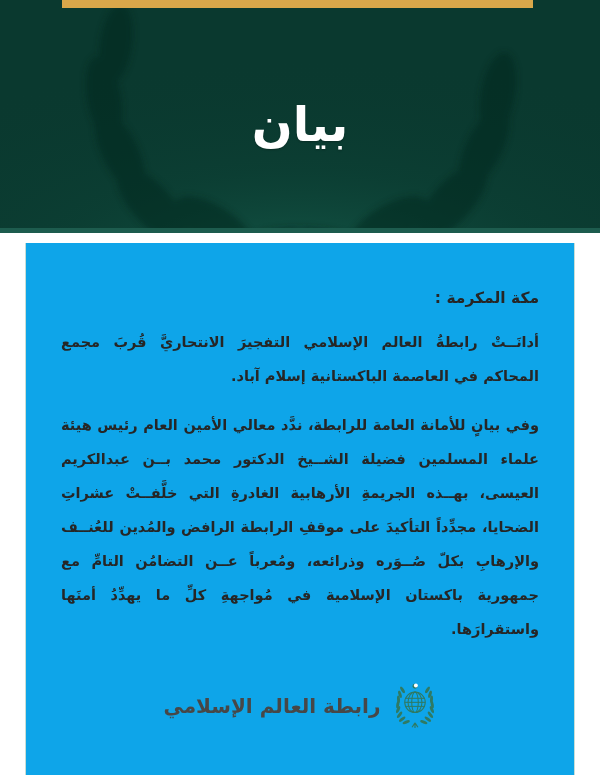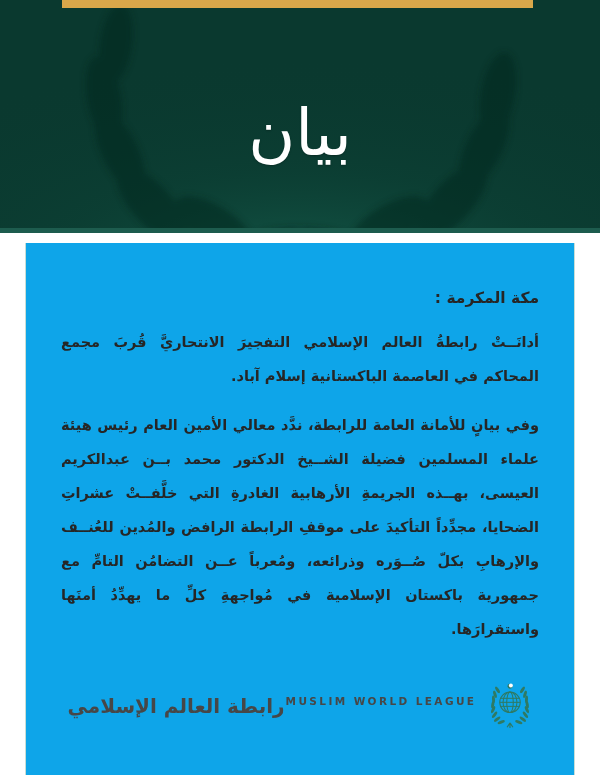--- a/index.html
+++ b/index.html
@@ -31,22 +31,22 @@
     width: 600px; height: 228px;
     z-index: 1;
   }
   .calligraphy {
     position: absolute;
     left: 0; right: 0;
     top: 96px;
     text-align: center;
     direction: rtl;
     color: var(--title-white, #ffffff);
-    font-size: 64px;
-    font-weight: normal;
+    font-size: 48px;
+    font-weight: bold;
     letter-spacing: 2px;
     z-index: 2;
     text-shadow: 0 1px 2px rgba(0,0,0,0.25);
   }
   .strip {
     width: 600px; height: 5px;
     background: var(--strip-teal, #1d5c4e);
   }
 
   
@@ -161,21 +161,20 @@
     <p class="location">مكة المكرمة :</p>
 
     <p class="para">أدانَــتْ رابطةُ العالم الإسلامي التفجيرَ الانتحاريَّ قُربَ مجمع المحاكم في العاصمة الباكستانية إسلام آباد.</p>
 
     <p class="para">وفي بيانٍ للأمانة العامة للرابطة، ندَّد معالي الأمين العام رئيس هيئة علماء المسلمين فضيلة الشــيخ الدكتور محمد بــن عبدالكريم العيسى، بهــذه الجريمةِ الأرهابية الغادرةِ التي خلَّفــتْ عشراتِ الضحايا، مجدِّداً التأكيدَ على موقفِ الرابطة الرافض والمُدين للعُنــف والإرهابِ بكلّ صُــوَره وذرائعه، ومُعرباً عــن التضامُن التامِّ مع جمهورية باكستان الإسلامية في مُواجهةِ كلِّ ما يهدِّدُ أمنَها واستقرارَها.</p>
 
 
     <div class="logo">
       <div class="logo-text">
         <div class="logo-ar">رابطة العالم الإسلامي</div>
-        <div class="logo-en">MUSLIM WORLD LEAGUE</div>
       </div>
 
       <svg class="emblem" viewBox="0 0 60 68" aria-hidden="true">
 
         <circle cx="30" cy="7" r="3.4" fill="currentColor"></circle>
         <circle cx="31.2" cy="6" r="2.7" fill="#ffffff"></circle>
 
         <g stroke="currentColor" stroke-width="1.4" fill="none">
           <circle cx="30" cy="29" r="14"></circle>
           <ellipse cx="30" cy="29" rx="9.5" ry="14"></ellipse>

